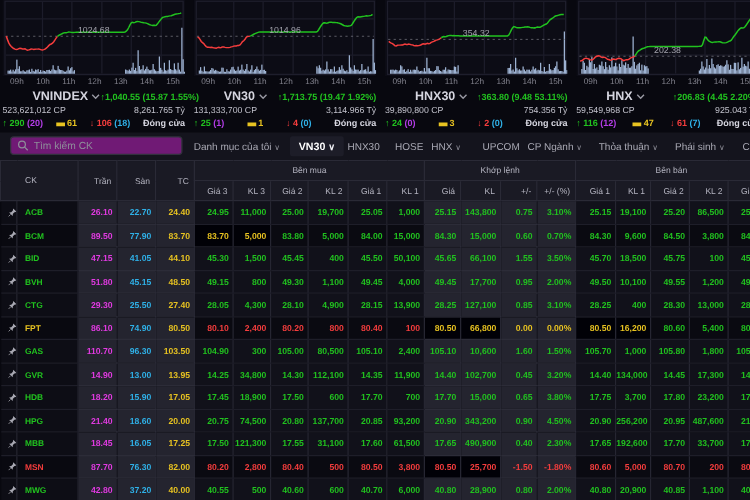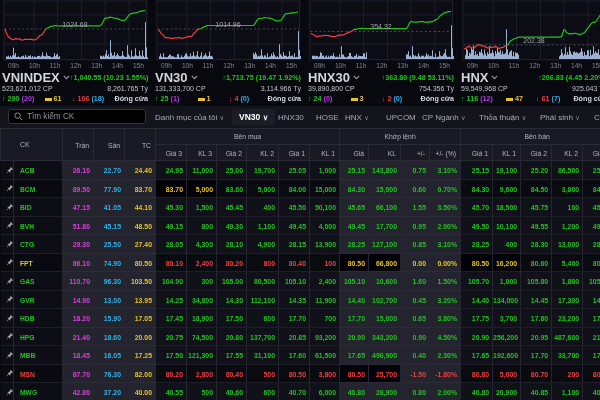--- a/index.html
+++ b/index.html
@@ -2,29 +2,29 @@
 <html><head><meta charset="utf-8">
 <style>
 * { margin:0; padding:0; box-sizing:border-box; }
 html,body { width:600px; height:400px; background:#08080f; overflow:hidden; font-family:"Liberation Sans",sans-serif; }
 .charts { display:flex; gap:7px; padding-left:2px; height:106px; overflow:hidden; width:614px; }
 .panel { width:146px; flex:0 0 146px; }
 .panel svg { display:block; }
 .taxis { display:flex; justify-content:space-between; padding:0 4px 0 6px; color:#83838e; font-size:6.6px; height:9px; line-height:9px; }
 .pline { display:flex; justify-content:space-between; align-items:center; white-space:nowrap; }
 .l1 { height:11px; margin-top:2px; }
-.pname { color:#d5d5df; font-weight:bold; font-size:13px; display:inline-flex; align-items:center; }
+.pname { color:#d5d5df; font-weight:bold; font-size:10px; display:inline-flex; align-items:center;margin-left:24px; }
 .pval { color:#21c21f; font-weight:bold; font-size:7.2px; }
 .l2 { height:10px; color:#c2c2cc; font-size:7px; }
 .l3 { height:11px; font-weight:bold; font-size:7.2px; }
 .g { color:#21c21f; } .r { color:#f53d3d; } .y { color:#e8c321; } .m { color:#e23ae2; }
 .c { color:#2fb1e8; } .pu { color:#b43de8; } .w { color:#d5d5df; font-weight:bold; }
 .ybar { display:inline-block; width:7px; height:2.4px; background:#e8c321; margin-right:2px; vertical-align:0.5px; }
 .nav { height:22px; background:#14141d; position:relative; }
-.search { position:absolute; left:8px; top:3px; width:138px; height:15px; background:#000000; border:1px solid #32323e; border-radius:3px; display:flex; align-items:center; color:#8e8e9a; font-size:8.2px; }
+.search { position:absolute; left:8px; top:3px; width:138px; height:15px; background:#701a75; border:1px solid #32323e; border-radius:3px; display:flex; align-items:center; color:#8e8e9a; font-size:8.2px; }
 .search svg { margin:0 4px 0 5px; flex:0 0 auto; }
 .ni { position:absolute; top:7px; color:#a9a9b4; font-size:8px; white-space:nowrap; }
 .ni i { font-style:normal; font-size:6.3px; color:#8a8a94; }
 .ni.active { top:3px; color:#ffffff; font-weight:bold; font-size:8.5px; background:#1d1d28; padding:3px 7px; border-radius:2px; }
 .ni.active i { color:#f0f0f5; font-size:7.5px; }
 .tblwrap { width:600px; overflow:hidden; height:272px; }
 table { border-collapse:collapse; table-layout:fixed; width:614px; }
 th { background:#1a1a24; color:#b4b4c0; font-size:6.8px; font-weight:normal; border:1px solid #2a2a36; text-align:right; padding:2px 4px 0 0; }
 th.grp { text-align:center; padding:0; }
 th.ck { text-align:left; padding:0 0 0 19px; }
@@ -169,21 +169,21 @@
         <span>11h</span>
         <span>12h</span>
         <span>13h</span>
         <span>14h</span>
         <span>15h</span>
       </div>
 <div class="pline l1">
         <span class="pname">VNINDEX<svg width="7" height="5" viewBox="0 0 7 5" style="margin-left:3px">
             <path d="M0.8 0.8 L3.5 3.6 L6.2 0.8" stroke="#9a9aa4" stroke-width="1.1" fill="none"></path>
           </svg></span>
-        <span class="pval">↑1,040.55 (10.23 1.55%)</span>
+        <span class="pval">↑1,040.55 (15.87 1.55%)</span>
       </div>
 <div class="pline l2">
         <span>523,621,012 CP</span>
         <span>8,261.765 Tỷ</span>
       </div>
 <div class="pline l3">
         <span class="g">↑ 290 <span class="pu">(20)</span></span>
         <span class="y"><span class="ybar"></span>61</span>
         <span class="r">↓ 106 <span class="c">(18)</span></span>
         <span class="w">Đóng cửa</span>

